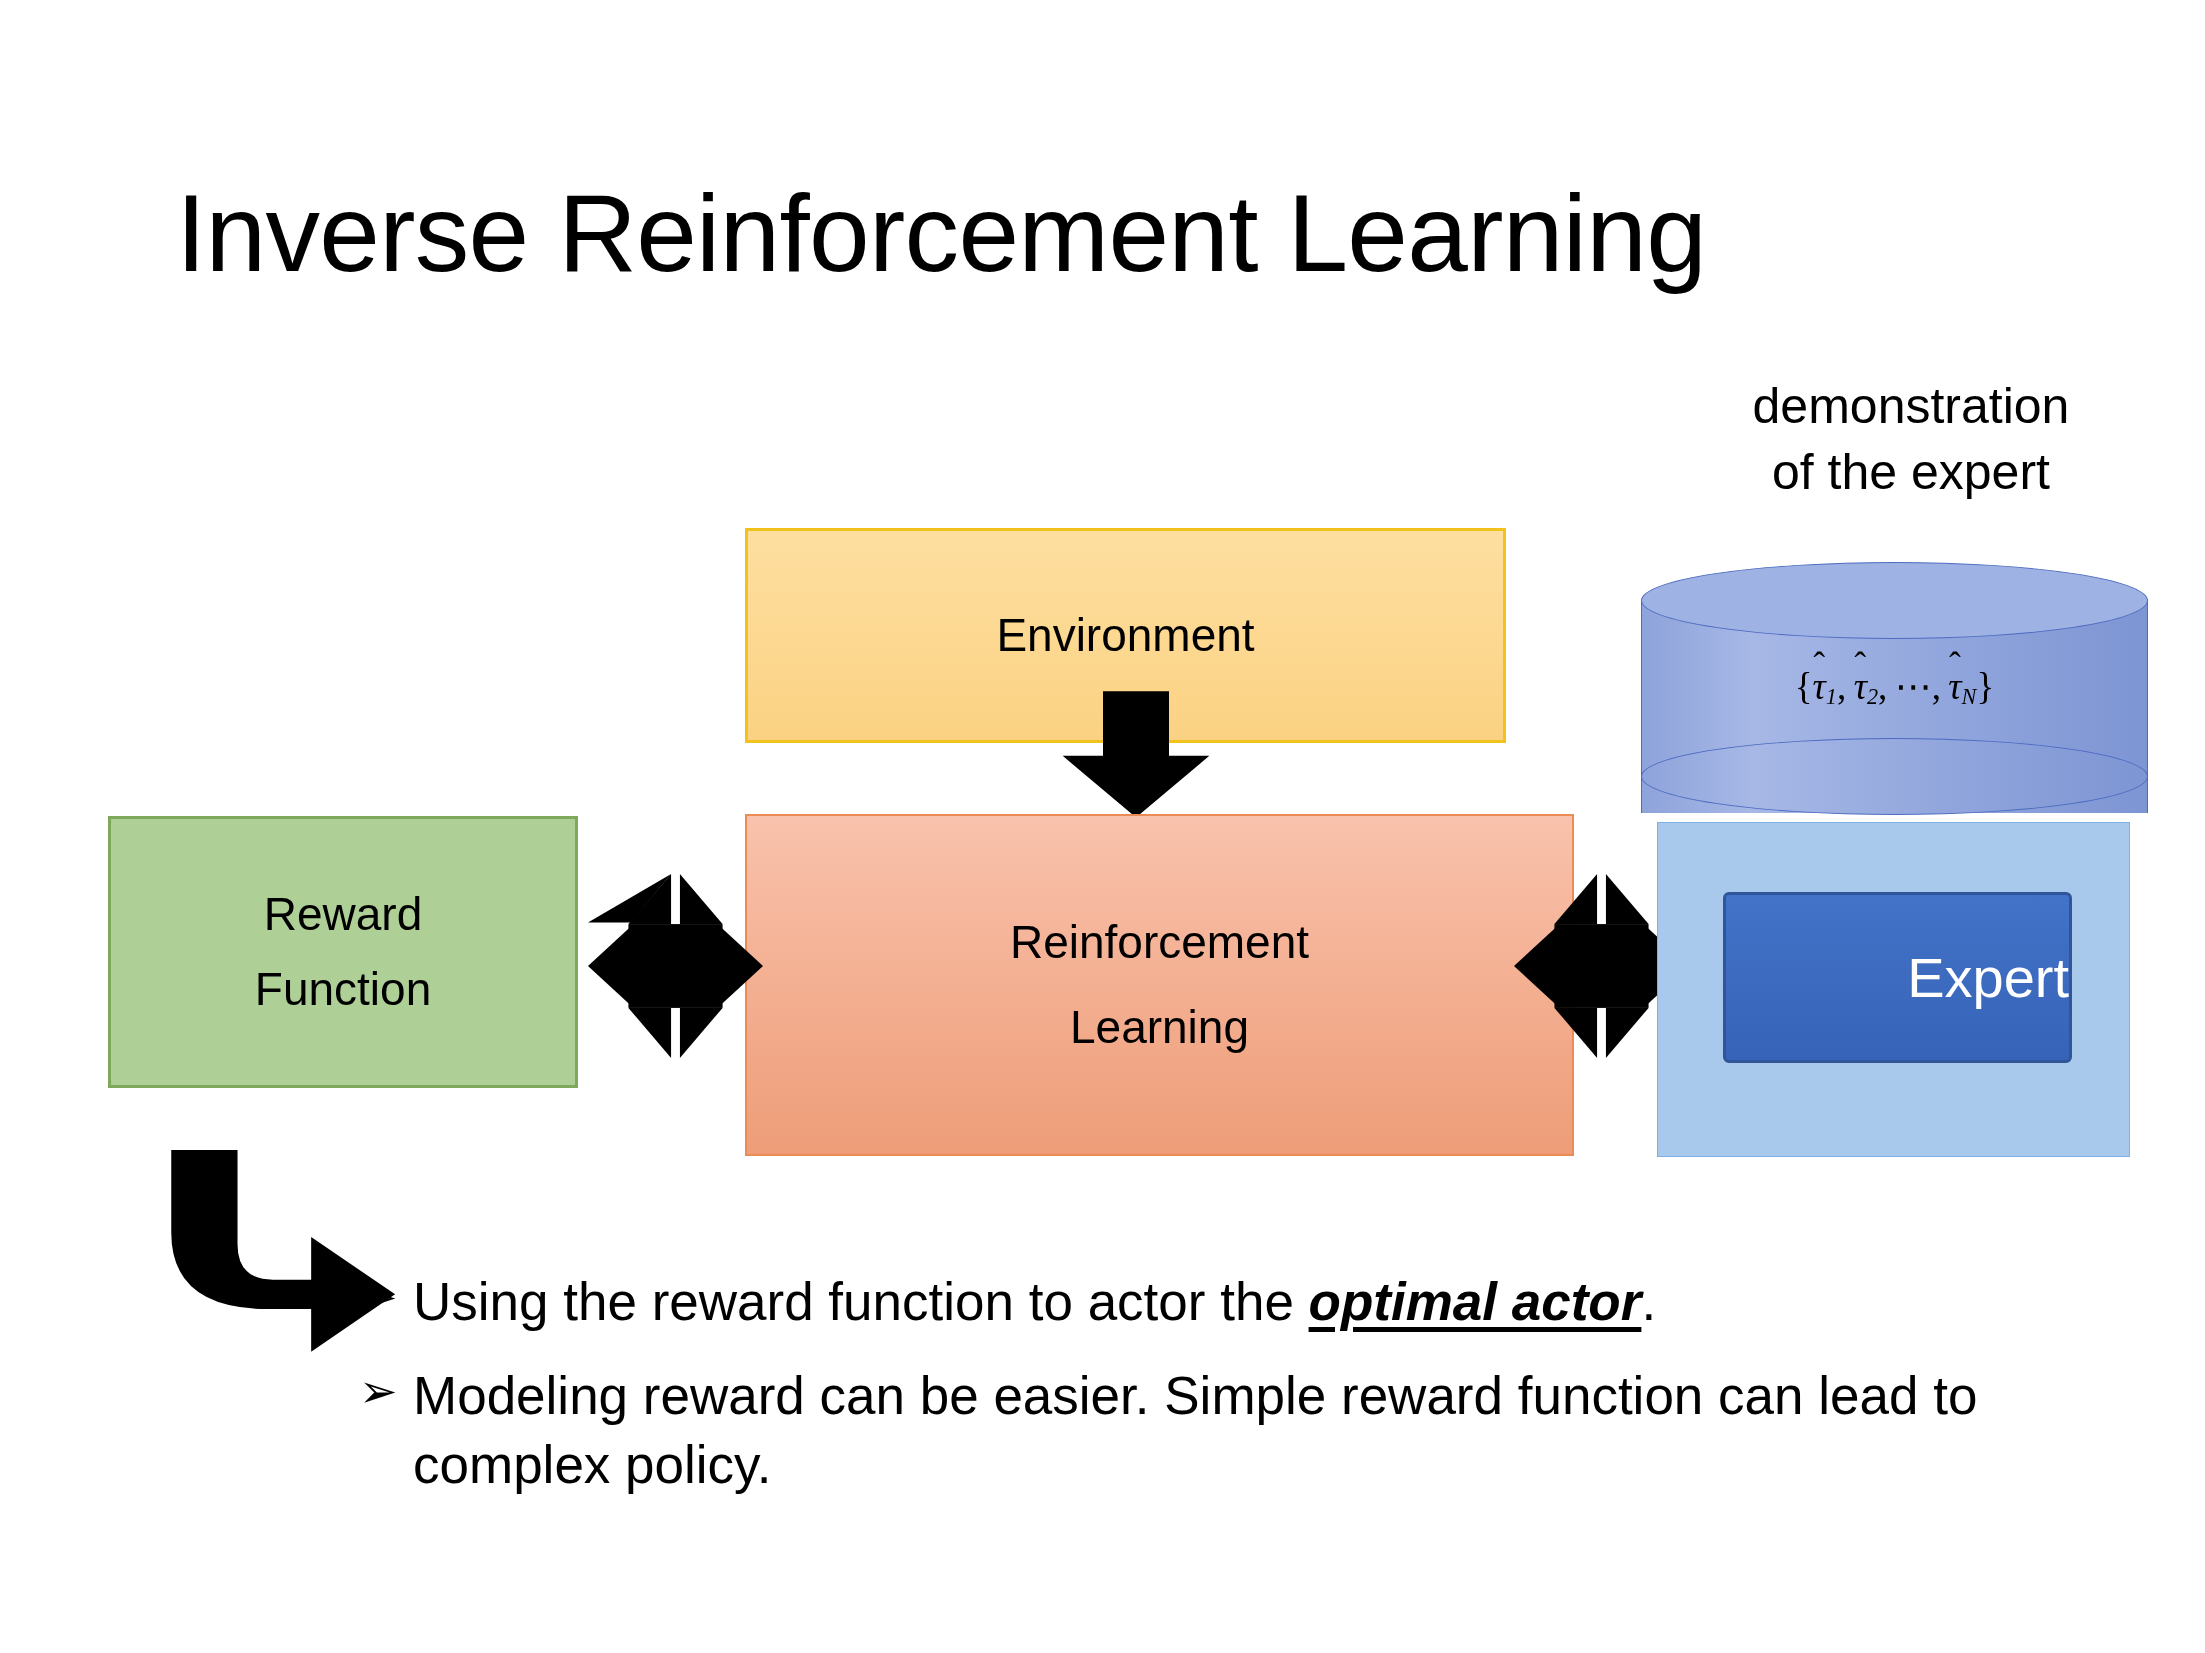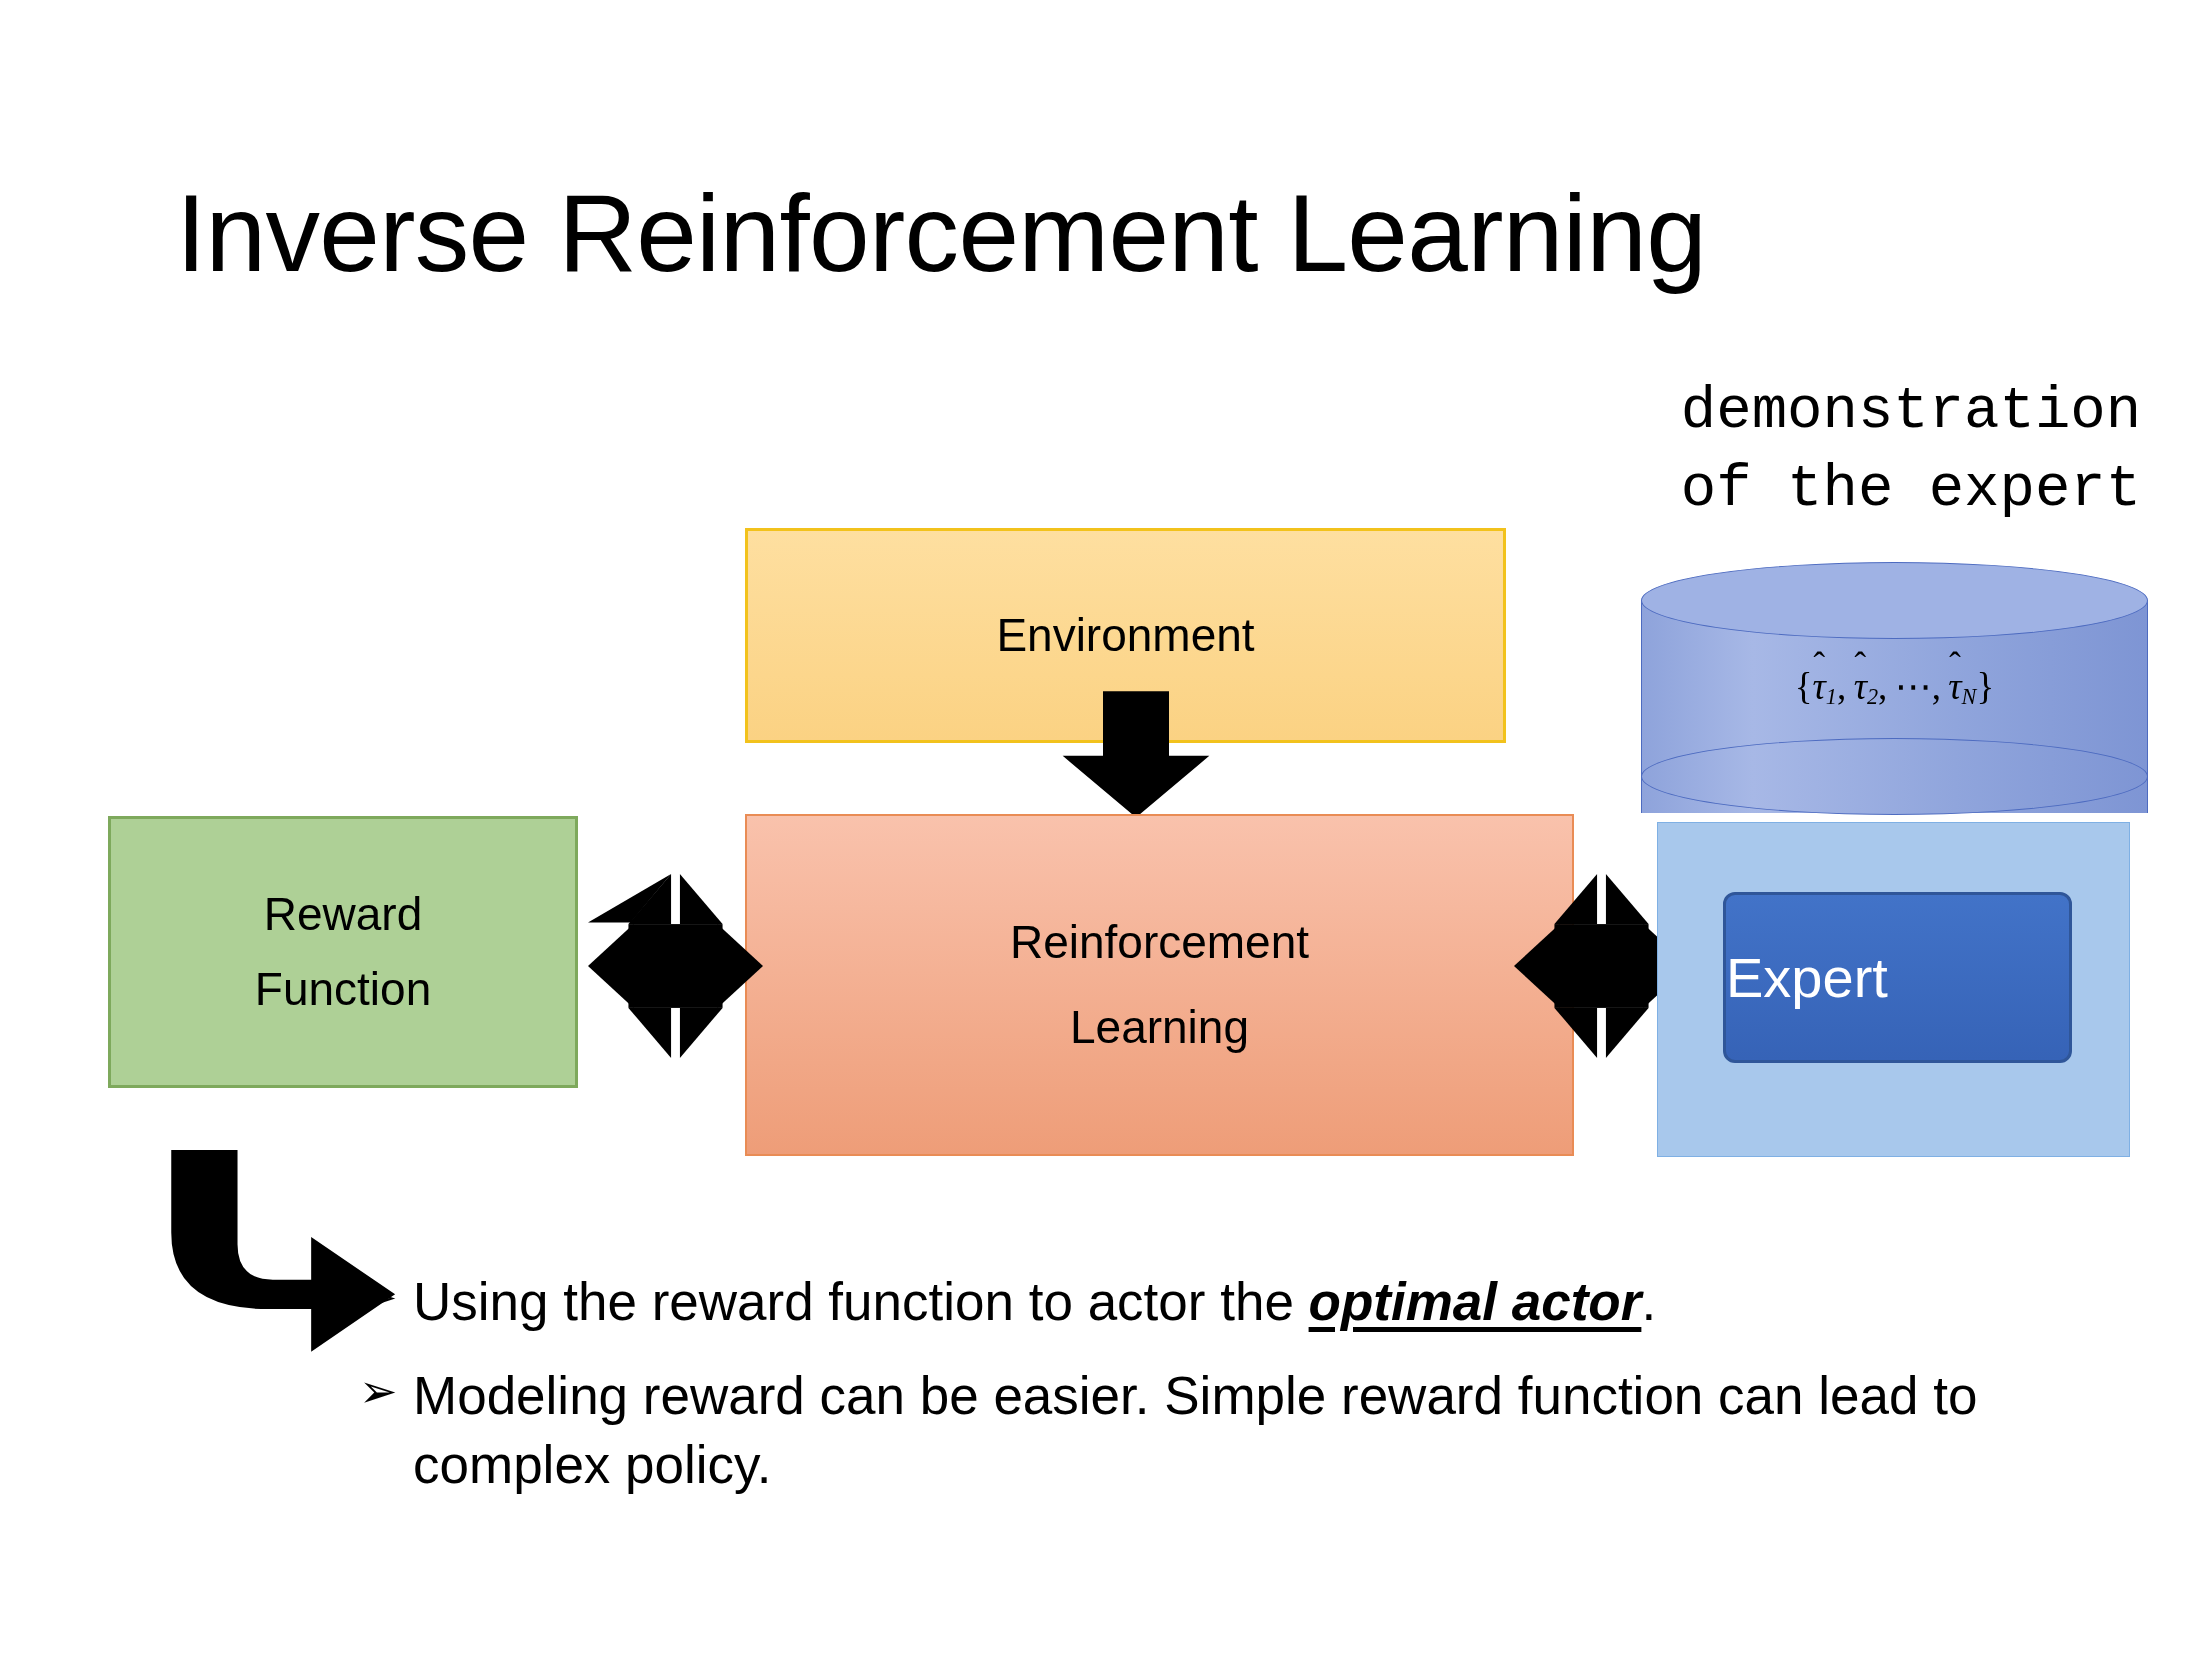--- a/index.html
+++ b/index.html
@@ -32,33 +32,33 @@
   #rl-box .lbl{line-height:1.85;}
   #reward-box{
     left:108px;top:816px;width:470px;height:272px;
     background:#AED096;border:3.7px solid #7EA95C;
   }
   #reward-box .lbl{line-height:1.62;}
 
   
   #demo-caption{
     position:absolute;left:1617px;top:373px;width:588px;
-    text-align:center;font-size:59px;line-height:1.32;color:#000;
-    font-family:Liberation Mono, monospace;
+    text-align:center;font-size:50px;line-height:1.32;color:#000;
+    font-family:Liberation Sans, sans-serif;
   }
 
   #expert-container{
     position:absolute;left:1657px;top:822px;width:473px;height:335px;
     background:#A8C8EC;border:1.5px solid #7FB0E4;box-sizing:border-box;
   }
   #expert-box{
     position:absolute;left:1723px;top:892px;width:349px;height:171px;
     background:linear-gradient(180deg,#4273C8 0%,#3663B7 100%);
-    border:3.7px solid #2F5699;border-radius:12px;box-sizing:border-box;
-    display:flex;align-items:center;justify-content:flex-start;
+    border:3.7px solid #2F5699;border-radius:6px;box-sizing:border-box;
+    display:flex;align-items:center;justify-content:flex-end;
     color:#ffffff;font-size:56px;font-family:"Liberation Sans",sans-serif;
   }
 
   
   #cylinder{position:absolute;left:1641px;top:562px;width:507px;height:290px;}
   #cyl-body{
     position:absolute;left:0;top:38px;width:507px;height:213px;
     background:linear-gradient(90deg,#8EA3DB 0%,#A7B8E6 22%,#90A5DC 62%,#7E95D4 100%);
     border-left:1.5px solid #4D6BC0;border-right:1.5px solid #4D6BC0;box-sizing:border-box;
   }

